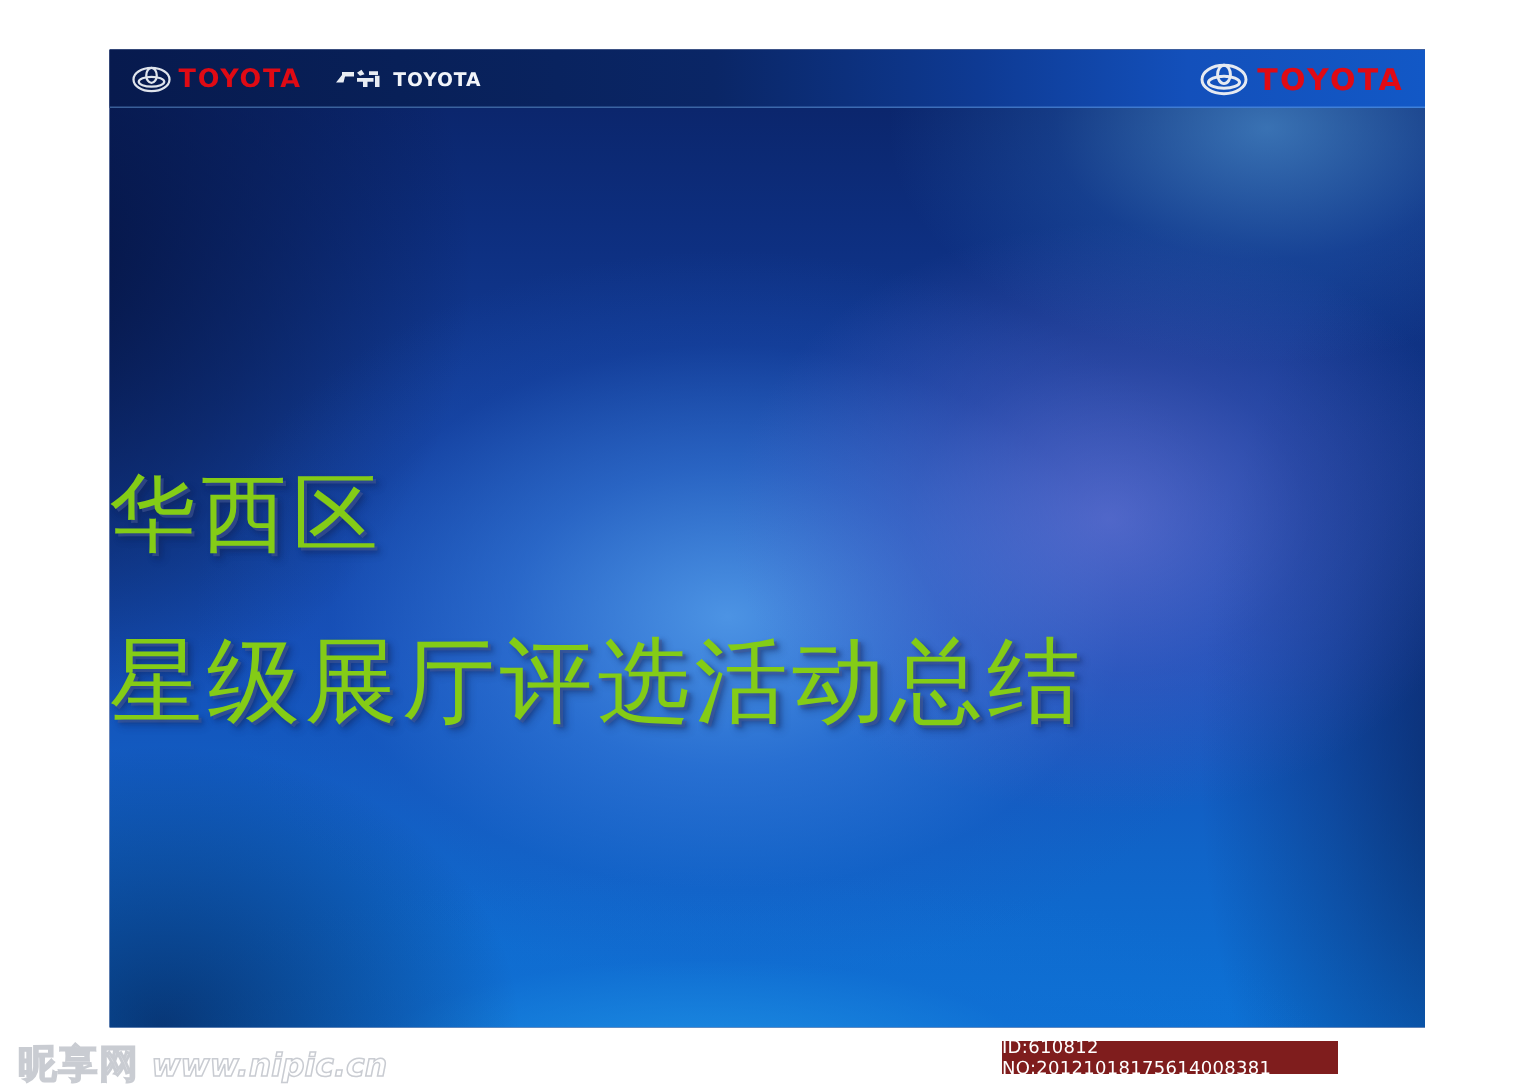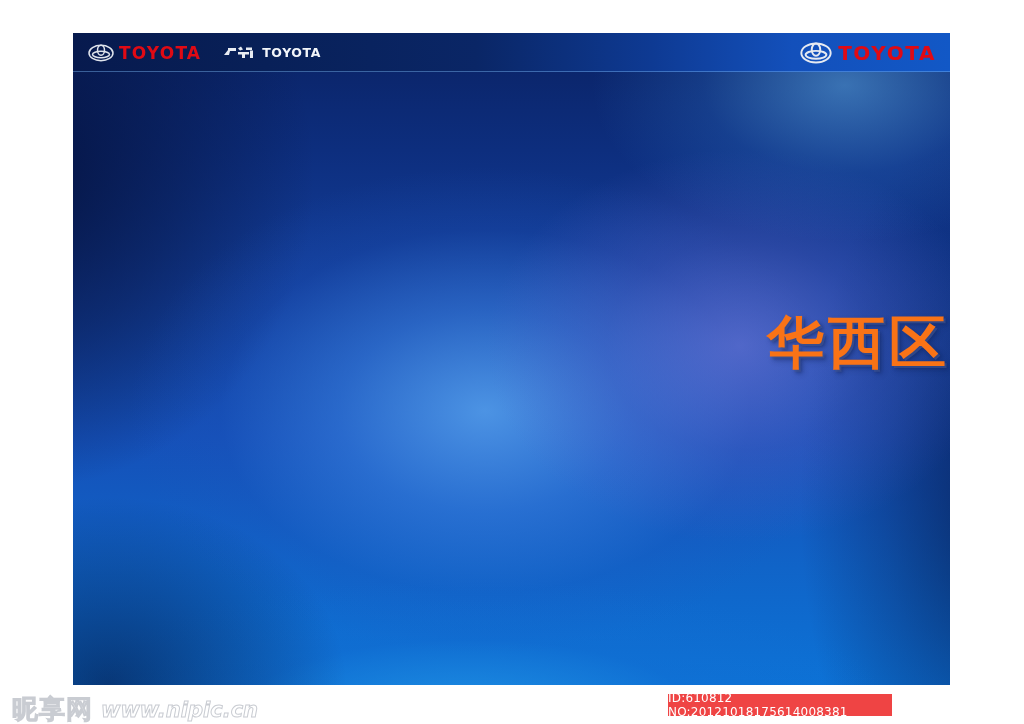--- a/index.html
+++ b/index.html
@@ -207,24 +207,24 @@
     position: absolute;
     left: 0;
     top: 0;
     width: 100%;
     height: 100%;
     z-index: 4;
   }
   .slide-title {
     position: absolute;
     width: 100%;
-    text-align: right;
-    color: #f97316;
-    font-family: "DejaVu Sans", "Liberation Sans", sans-serif;
-    font-weight: bold;
+    text-align: left;
+    color: #84cc16;
+    font-family: "DejaVu Sans", "Liberation Sans", sans-serif;
+    font-weight: normal;
     white-space: nowrap;
     text-shadow:
       2px 2px 0 rgba(70,90,150,0.55),
       3px 3px 3px rgba(20,40,100,0.45),
       4px 4px 6px rgba(10,25,70,0.30);
   }
   #title-line-1 {
     top: 272px;
     font-size: 57px;
     letter-spacing: 4px;
@@ -262,21 +262,21 @@
     font-family: "DejaVu Sans", "Liberation Sans", sans-serif;
   }
 
   
   #id-strip {
     position: absolute;
     right: 0;
     top: 694px;
     width: 224px;
     height: 22px;
-    background: #ef4444;
+    background: #7f1d1d;
     color: #ffffff;
     font-size: 12px;
     letter-spacing: 0.2px;
     display: flex;
     align-items: center;
     justify-content: center;
     z-index: 10;
     font-family: "DejaVu Sans", "Liberation Sans", sans-serif;
   }
 </style>
@@ -335,20 +335,21 @@
           </svg>
         </span>
         <span class="toyota-word red">TOYOTA</span>
       </div>
 
     </div>
 
 
     <div id="title-block">
       <div id="title-line-1" class="slide-title">华西区</div>
+      <div id="title-line-2" class="slide-title">星级展厅评选活动总结</div>
     </div>
 
   </div>
 
   <div id="watermark">
     <span id="watermark-cn">昵享网</span>
     <span id="watermark-url">www.nipic.cn</span>
   </div>
 
   <div id="id-strip">ID:610812 NO:20121018175614008381</div>

